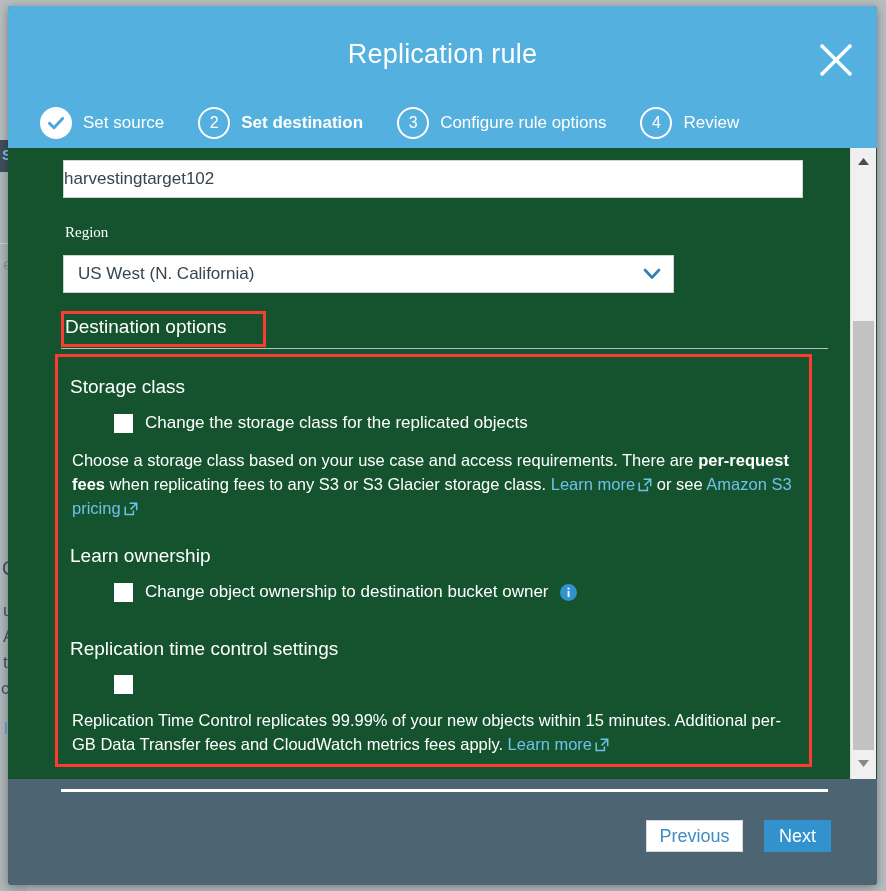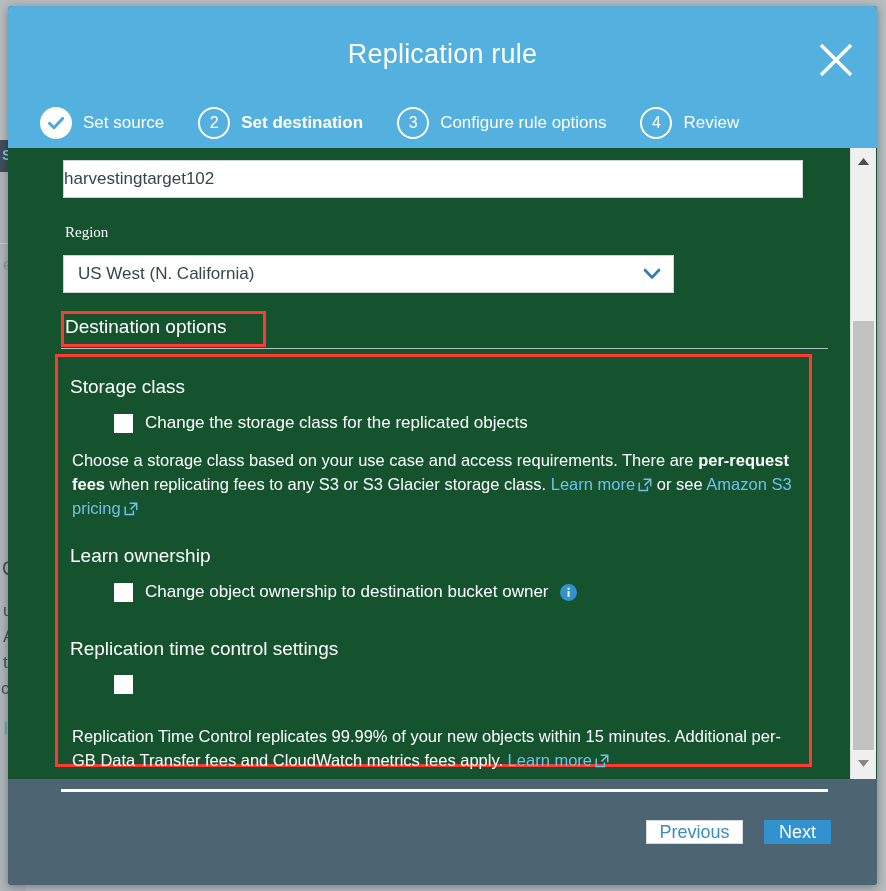--- a/index.html
+++ b/index.html
@@ -283,21 +283,21 @@
 
   .desc {
     position: absolute;
     left: 64px;
     width: 723px;
     color: #ffffff;
     font-size: 16.5px;
     line-height: 24px;
   }
   .desc.storage { top: 300px; }
-  .desc.rtc { top: 576px; }
+  .desc.rtc { top: 560px; }
   .desc b { font-weight: bold; }
   .lnk {
     color: #6fc0ea;
     text-decoration: none;
     cursor: pointer;
   }
   .ext-icon {
     display: inline-block;
     width: 14px;
     height: 14px;
@@ -351,21 +351,21 @@
     position: absolute;
     left: 53px;
     top: 10px;
     width: 767px;
     height: 3px;
     background: #ffffff;
   }
   .btn {
     position: absolute;
     top: 41px;
-    height: 24px;
+    height: 32px;
     font-size: 18px;
     display: flex;
     align-items: center;
     justify-content: center;
     cursor: pointer;
     box-sizing: border-box;
   }
   .btn-prev {
     right: 134px;
     width: 97px;

